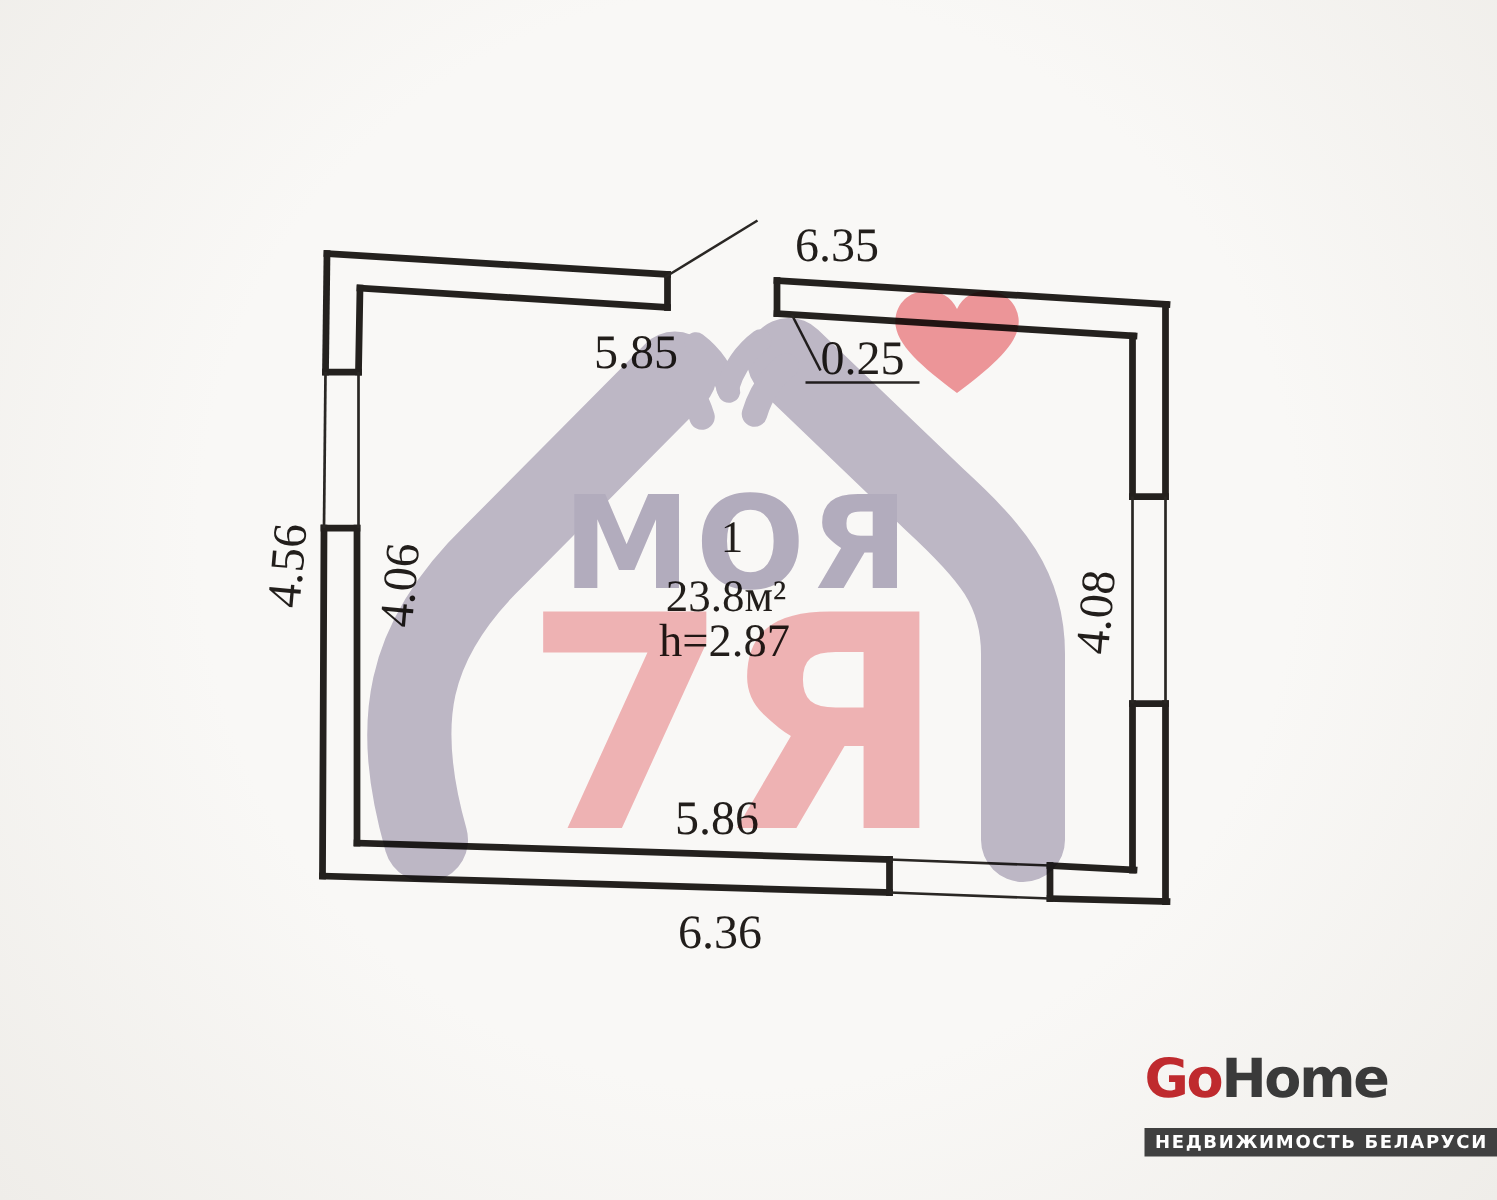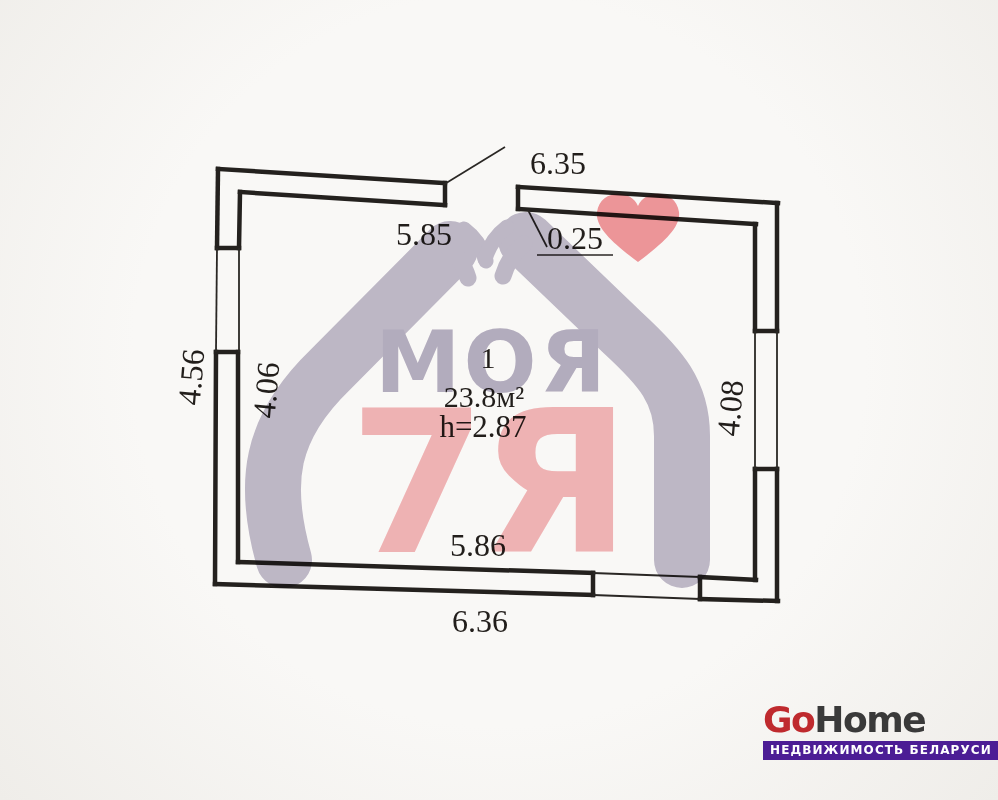--- a/index.html
+++ b/index.html
@@ -19,23 +19,23 @@
 
   .wm{mix-blend-mode:multiply;opacity:.85;}
   .hand{fill:none;stroke:#b7b0c4;stroke-linecap:round;stroke-linejoin:round;}
   .wm-word{font-family:"DejaVu Sans", sans-serif;font-weight:bold;fill:#aba3ba;text-anchor:middle;letter-spacing:3px;}
   .wm-suffix{font-family:"DejaVu Sans", sans-serif;font-weight:bold;fill:#f3abae;text-anchor:middle;letter-spacing:-8px;}
 
   .gohome{position:absolute;left:763px;top:699px;width:210px;}
   .gohome .brand{font-family:"DejaVu Sans", sans-serif;font-weight:bold;font-size:36px;letter-spacing:-1.5px;line-height:1.15;white-space:nowrap;}
   .gohome .brand .go{color:#bf2a2e;}
   .gohome .brand .home{color:#3a3a3a;}
-  .gohome .tagline{display:inline-block;background:#4c1d95;color:#ffffff;
+  .gohome .tagline{display:inline-block;background:#404040;color:#ffffff;
     font-family:"DejaVu Sans", sans-serif;font-weight:bold;font-size:12px;
-    letter-spacing:1.1px;padding:2px 7px 3px;margin-top:1px;white-space:nowrap;}
+    letter-spacing:1.1px;padding:2px 7px 3px;margin-top:12px;white-space:nowrap;}
 </style>
 </head>
 <body>
 
 <div class="page">
 
   <svg width="998" height="800" viewBox="0 0 998 800">
 
     <g>
 

